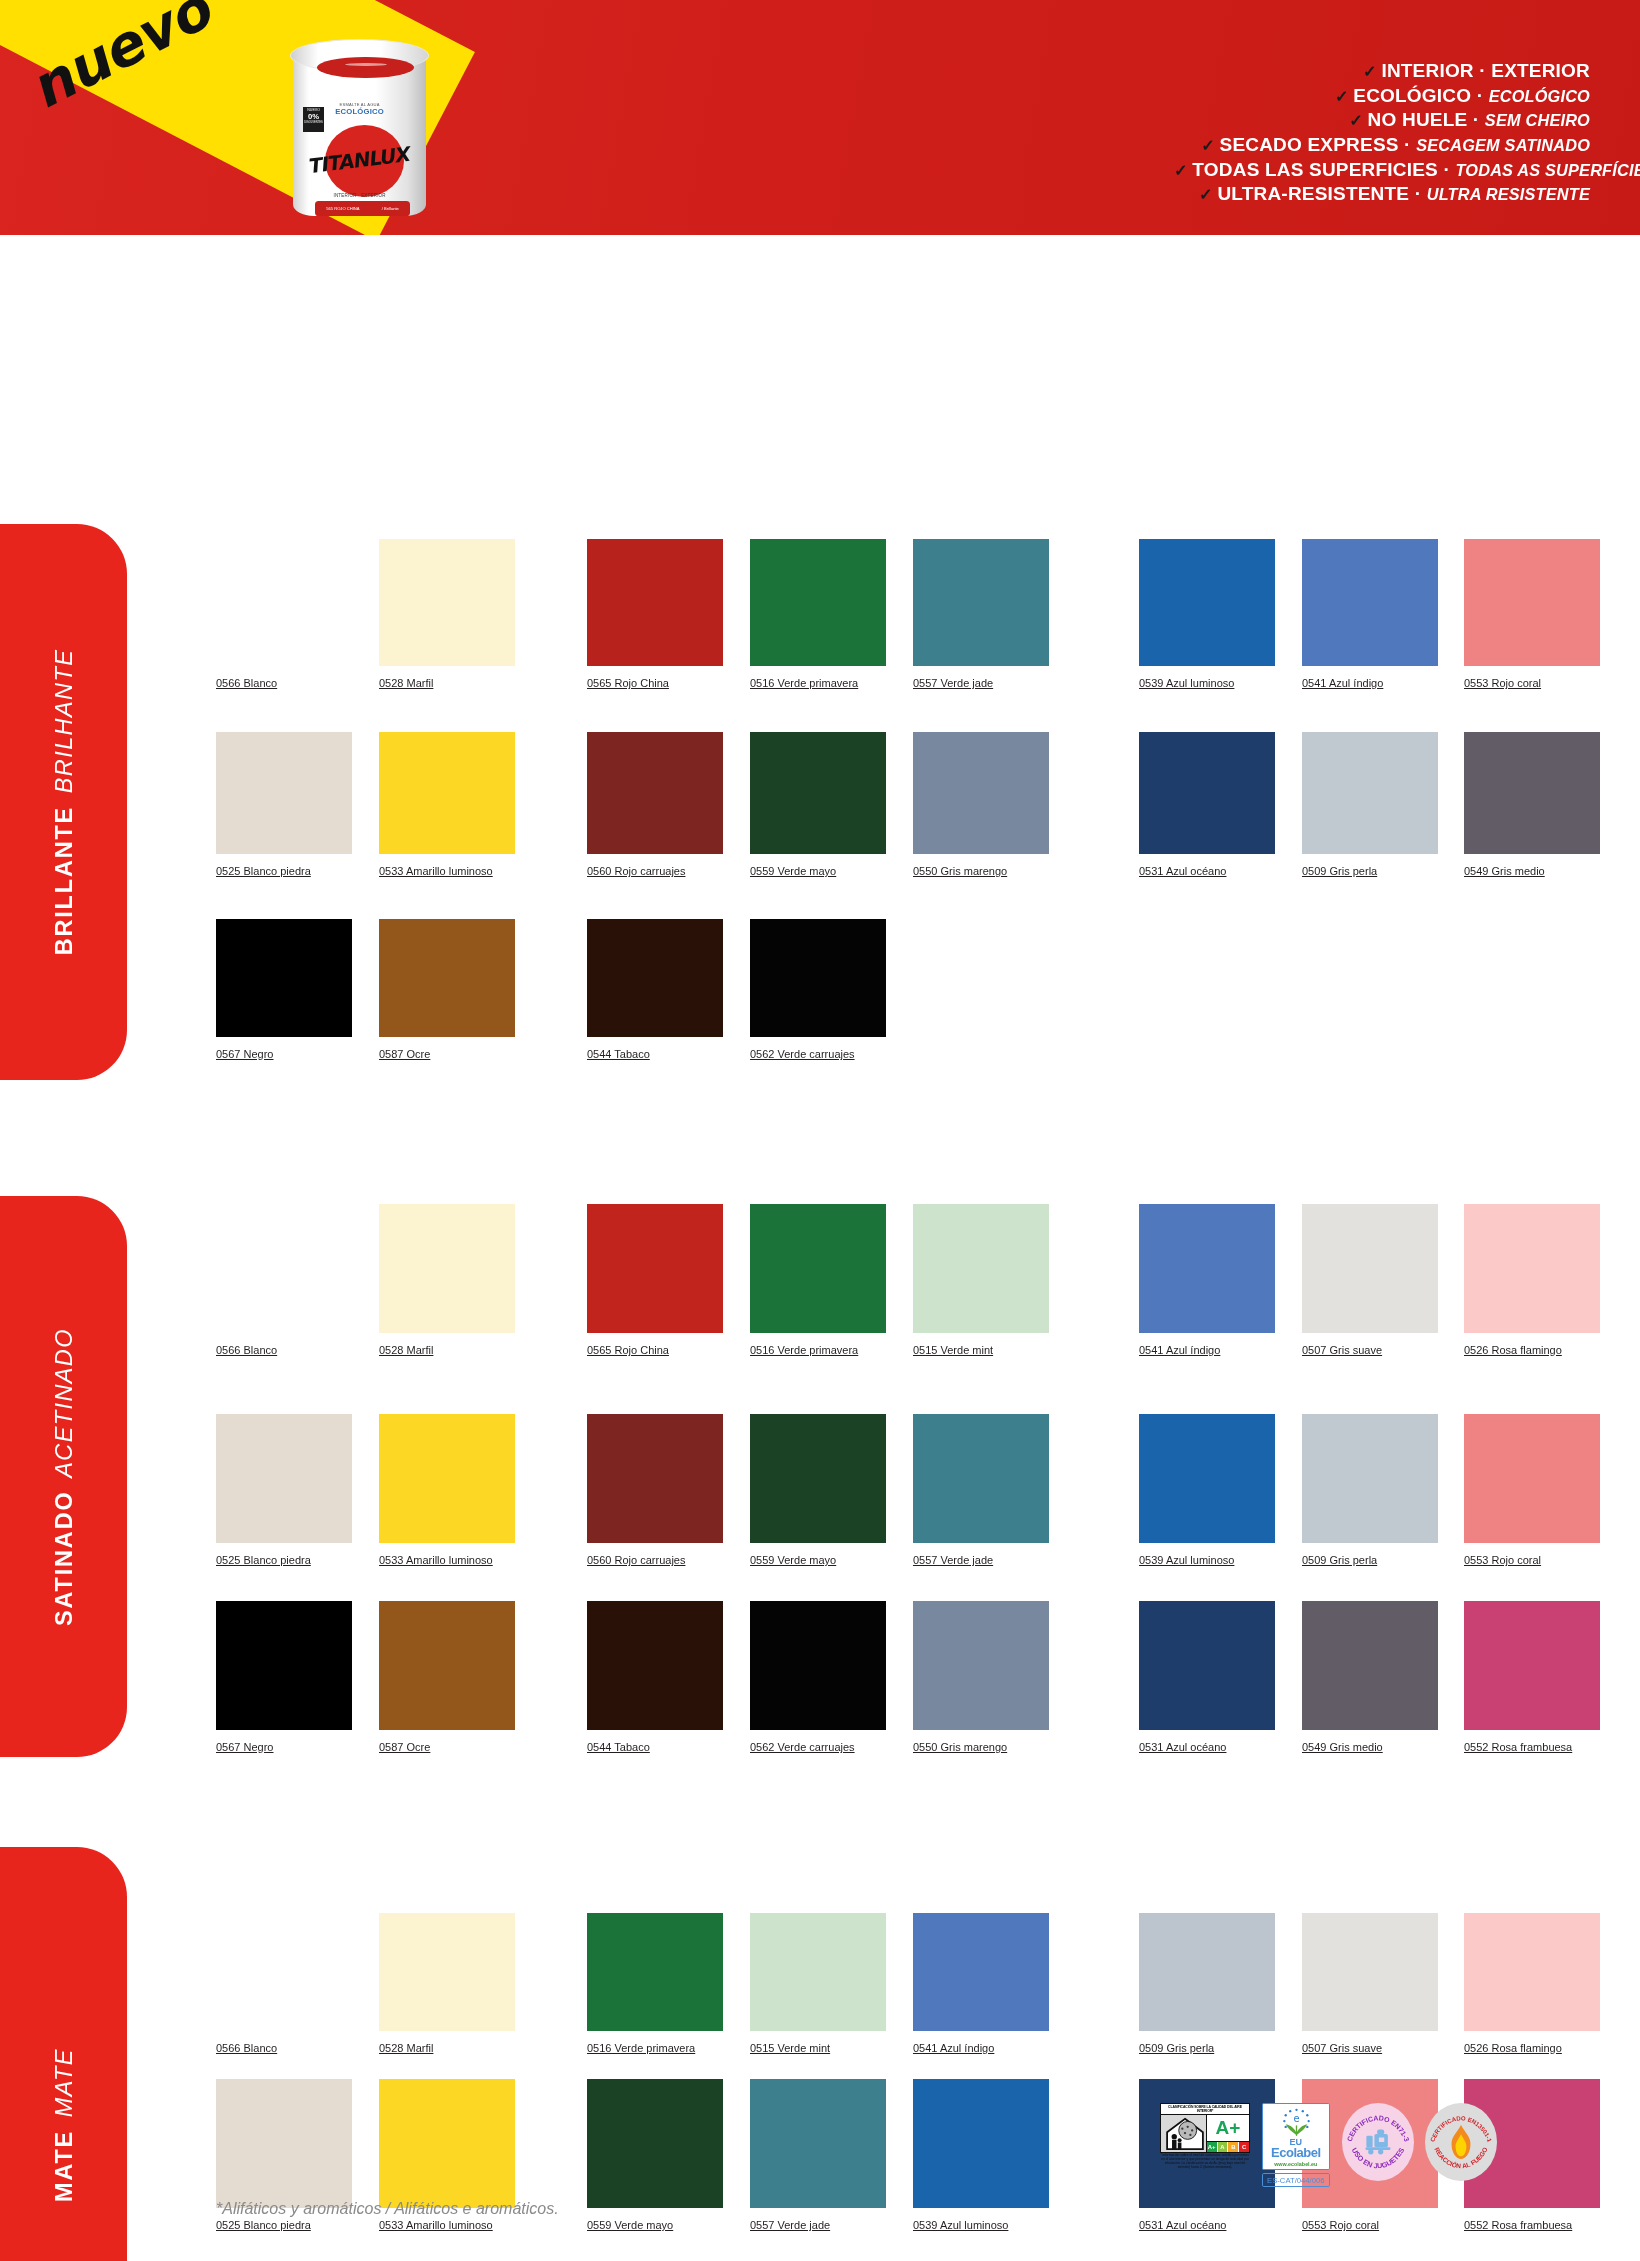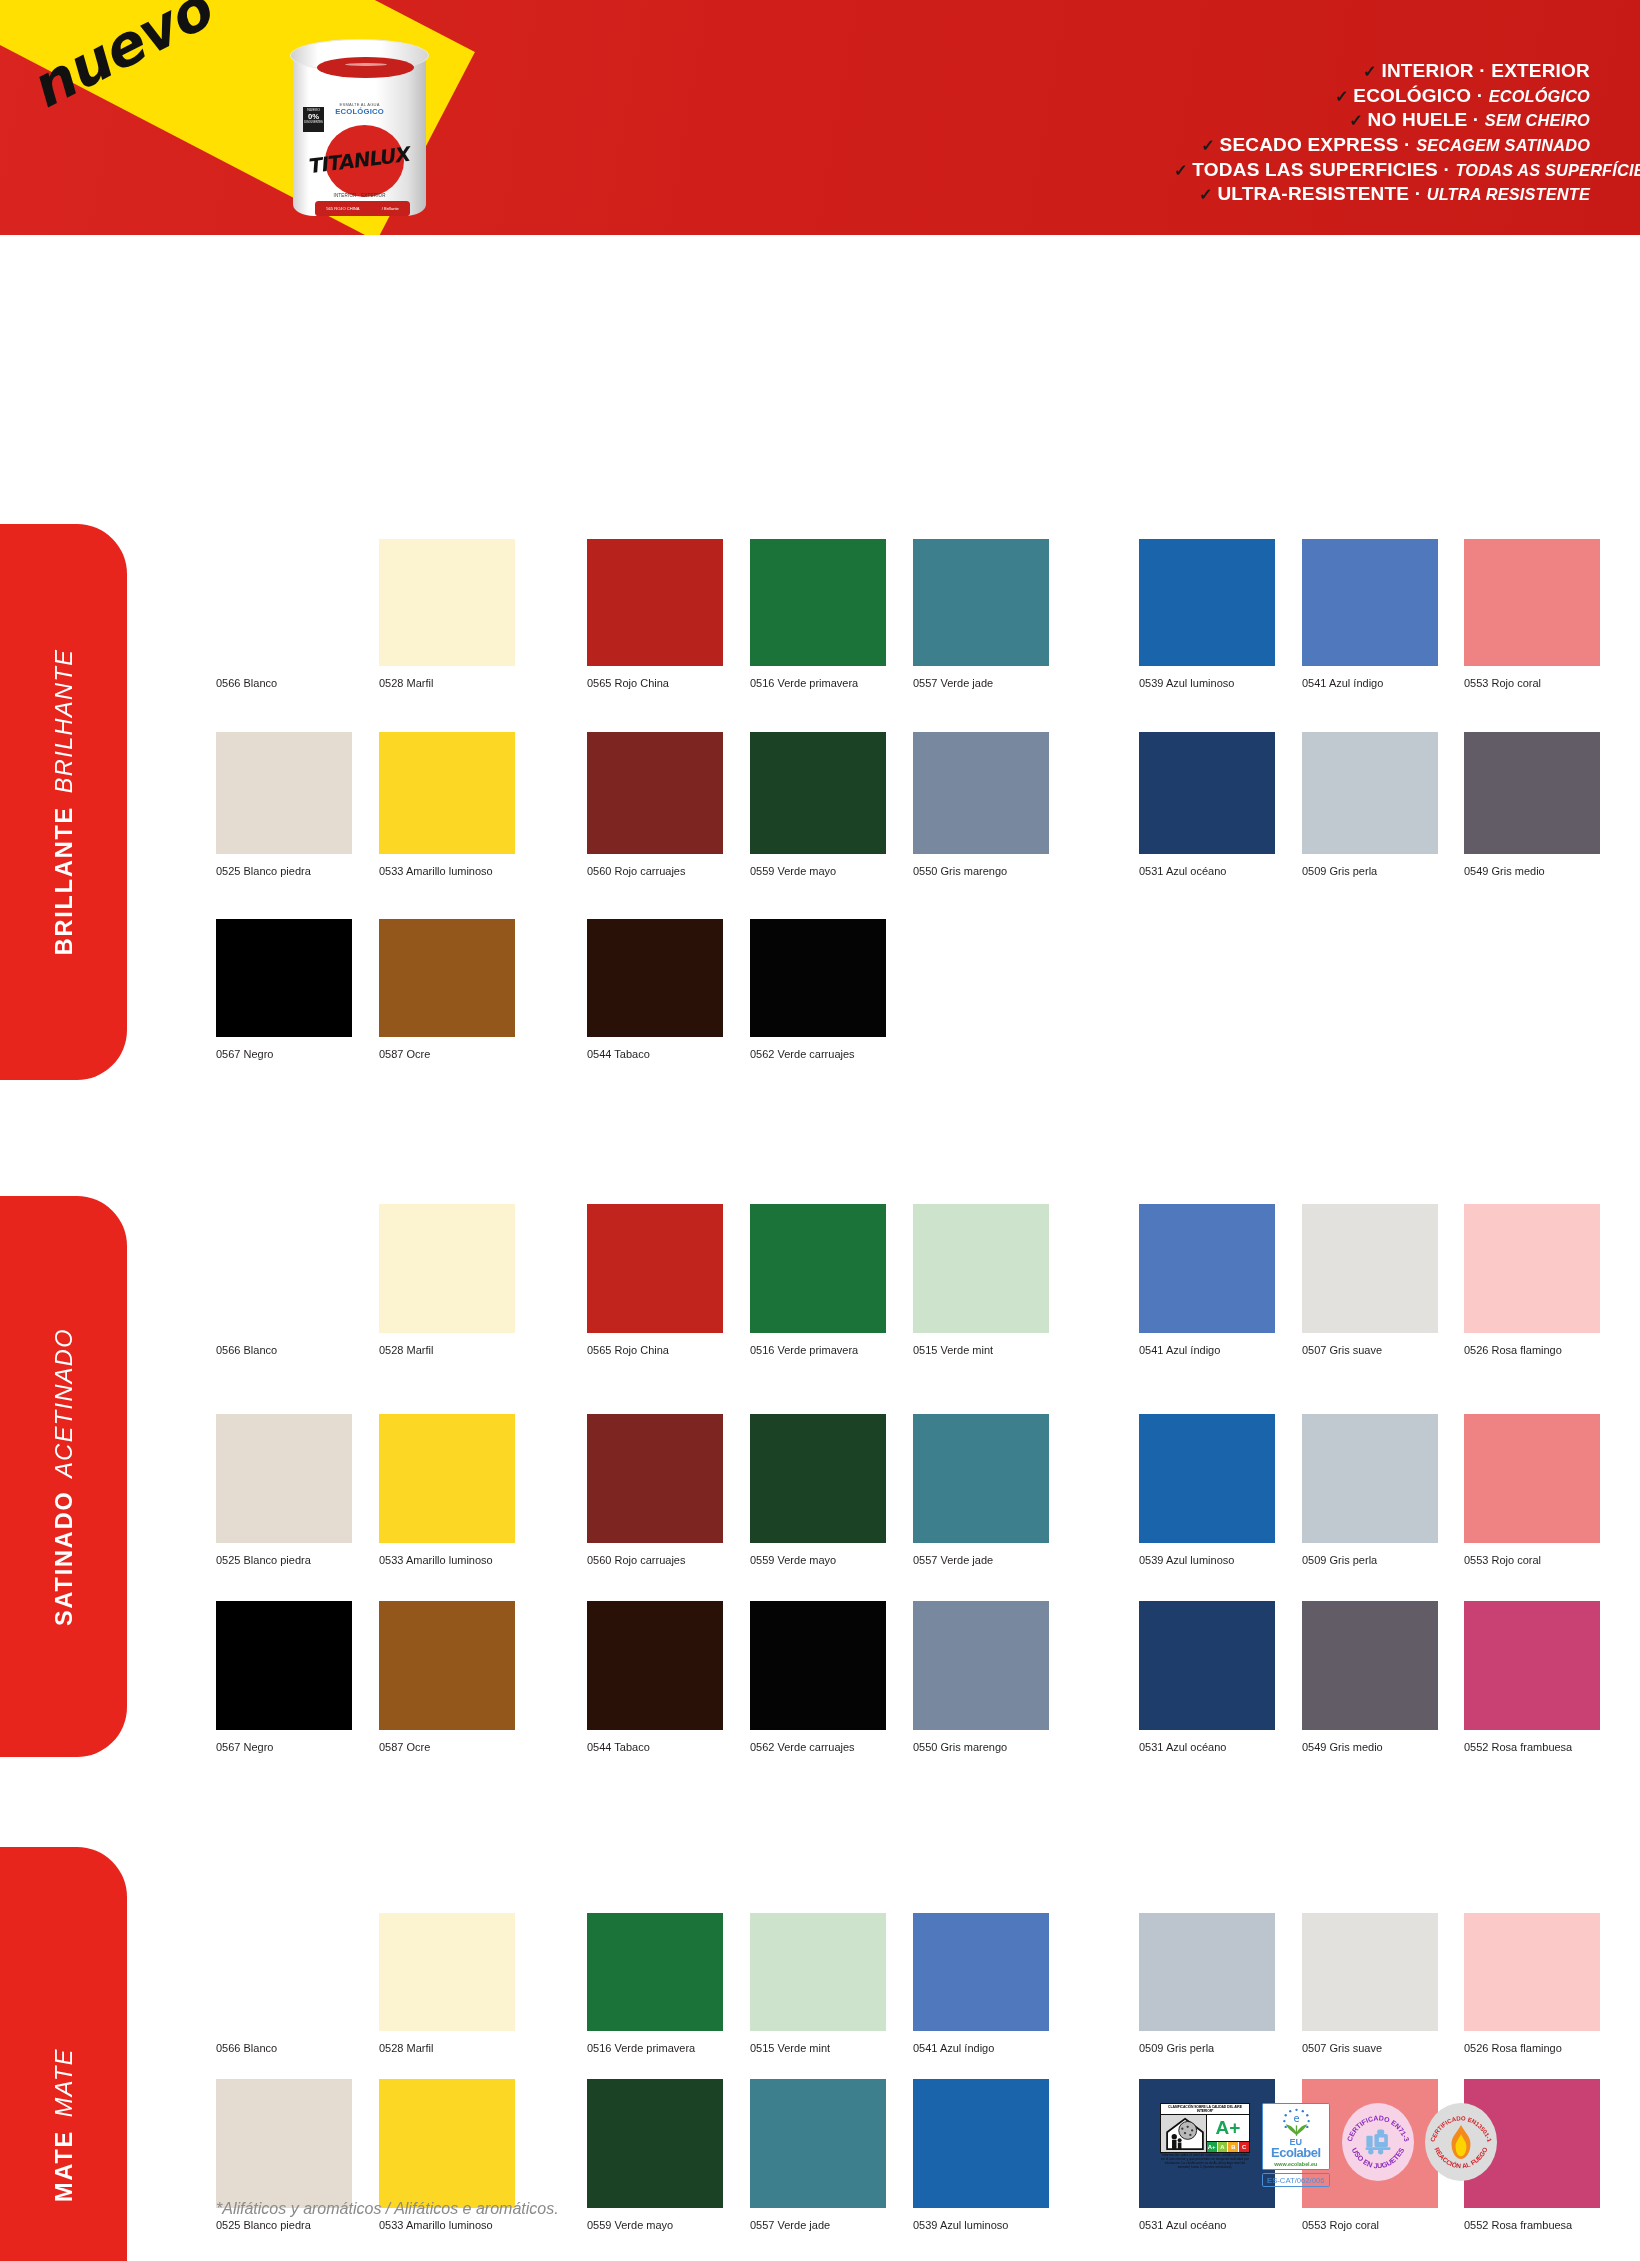--- a/index.html
+++ b/index.html
@@ -125,20 +125,21 @@
     font-family:"Liberation Sans", sans-serif;
     font-size:23.5px; font-weight:600; letter-spacing:1.8px;
   }
   .tab-label i{ font-weight:400; font-style:italic; margin-left:12.7px; letter-spacing:1.4px;}
   .cell{ position:absolute; }
   .swatch{ width:100%; }
   .cell-label{
     position:absolute; left:0; width:154px;
     font-size:11px; color:#231f20; white-space:nowrap;
     font-family:"Liberation Sans", sans-serif;
+    text-decoration:underline;
   }
 
   
   .footnote{
     position:absolute; left:216px; top:2200px;
     font-size:16px; font-style:italic; color:#8a8a8a;
     font-family:"Liberation Sans", sans-serif;
   }
 
   
@@ -533,21 +534,21 @@
             <path d="M70 62 C58 54 50 46 46 38 C58 40 66 48 70 58 Z"></path>
             <path d="M70 62 C82 54 90 46 94 38 C82 40 74 48 70 58 Z"></path>
             <rect x="68.5" y="40" width="3" height="24" rx="1.5"></rect>
           </g>
         </svg>
       </div>
       <span class="cert-eu">EU</span>
       <span class="cert-ecolabel">Ecolabel</span>
       <div class="cert-www">www.ecolabel.eu</div>
     </div>
-    <div class="cert-escat">ES-CAT/062/006</div>
+    <div class="cert-escat">ES-CAT/044/006</div>
   </div>
 
   <div class="cert-oval toys">
     <svg class="oval-text" viewBox="0 0 160 172">
       <defs>
         <path id="arcTop" d="M 18,96 A 64,76 0 0 1 142,96" fill="none"></path>
         <path id="arcBot" d="M 16,86 A 66,78 0 0 0 144,86" fill="none"></path>
       </defs>
       <text font-size="15.5" font-weight="bold" fill="#8e2bbf" font-family="Liberation Sans, sans-serif">
         <textPath href="#arcTop" startOffset="50%" text-anchor="middle">CERTIFICADO EN71-3</textPath>

